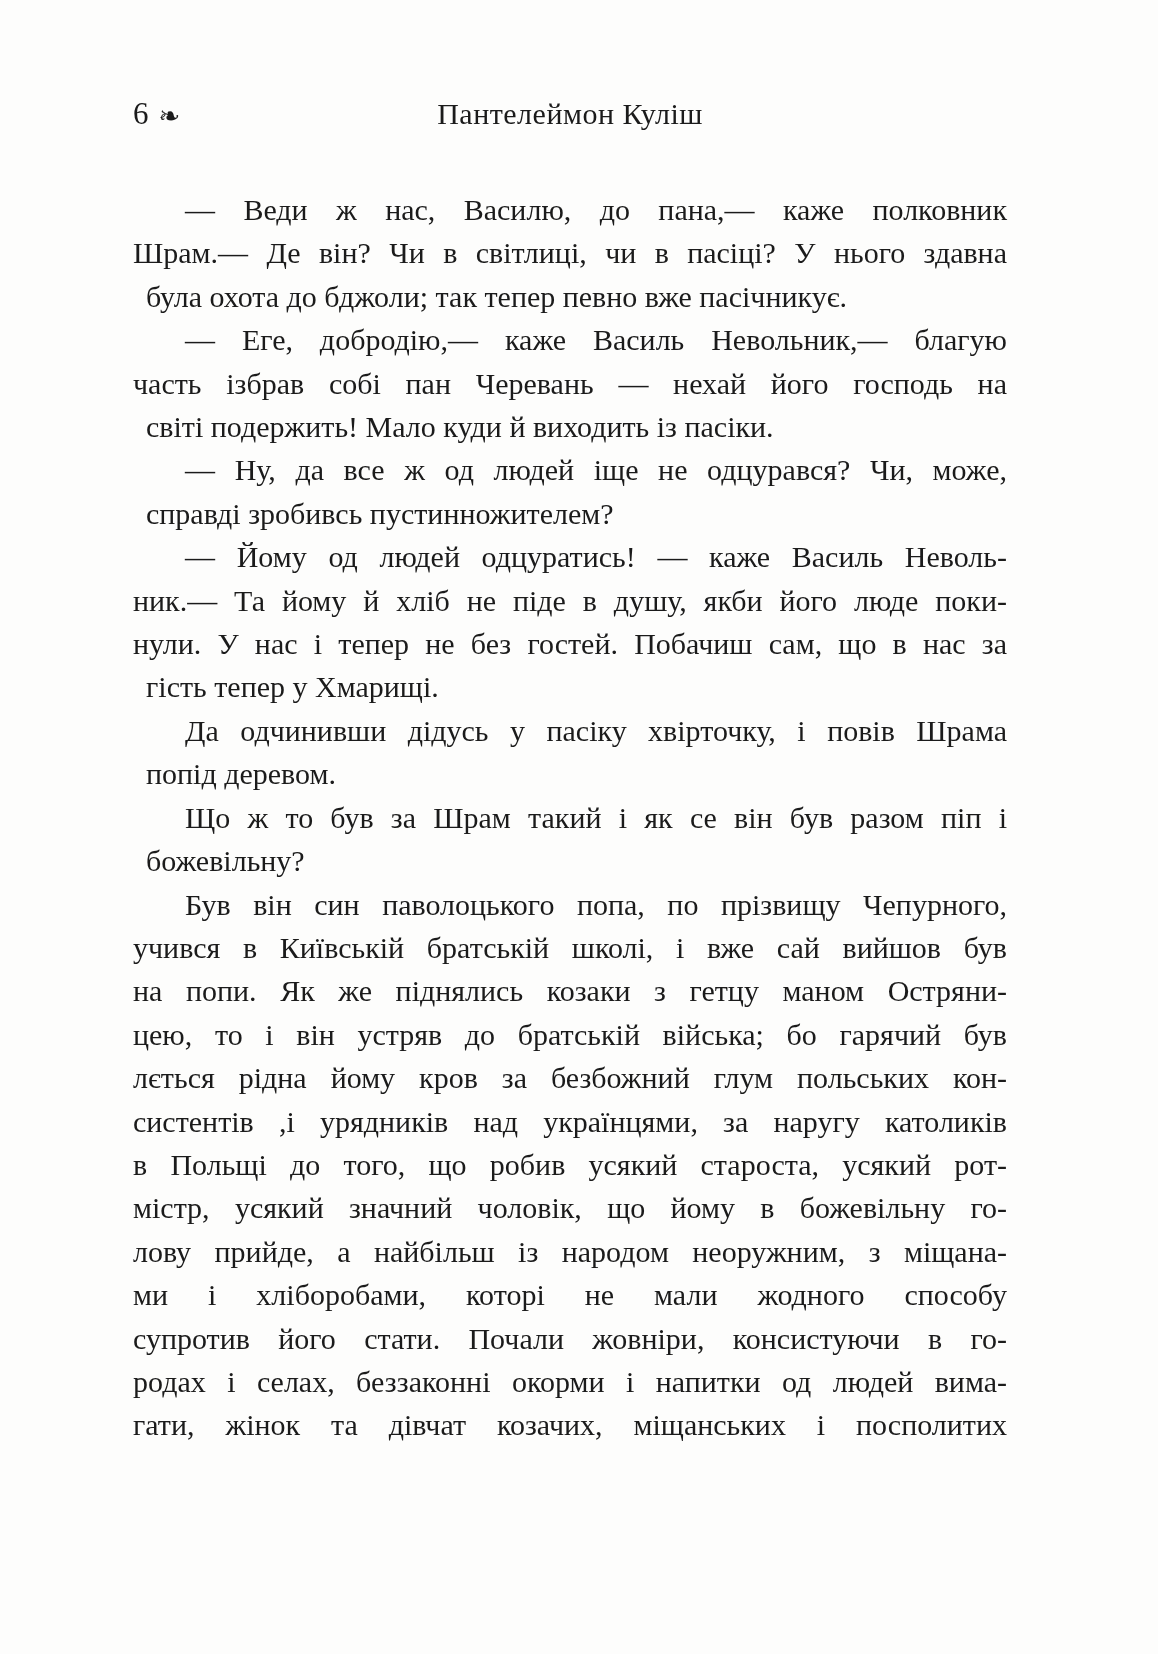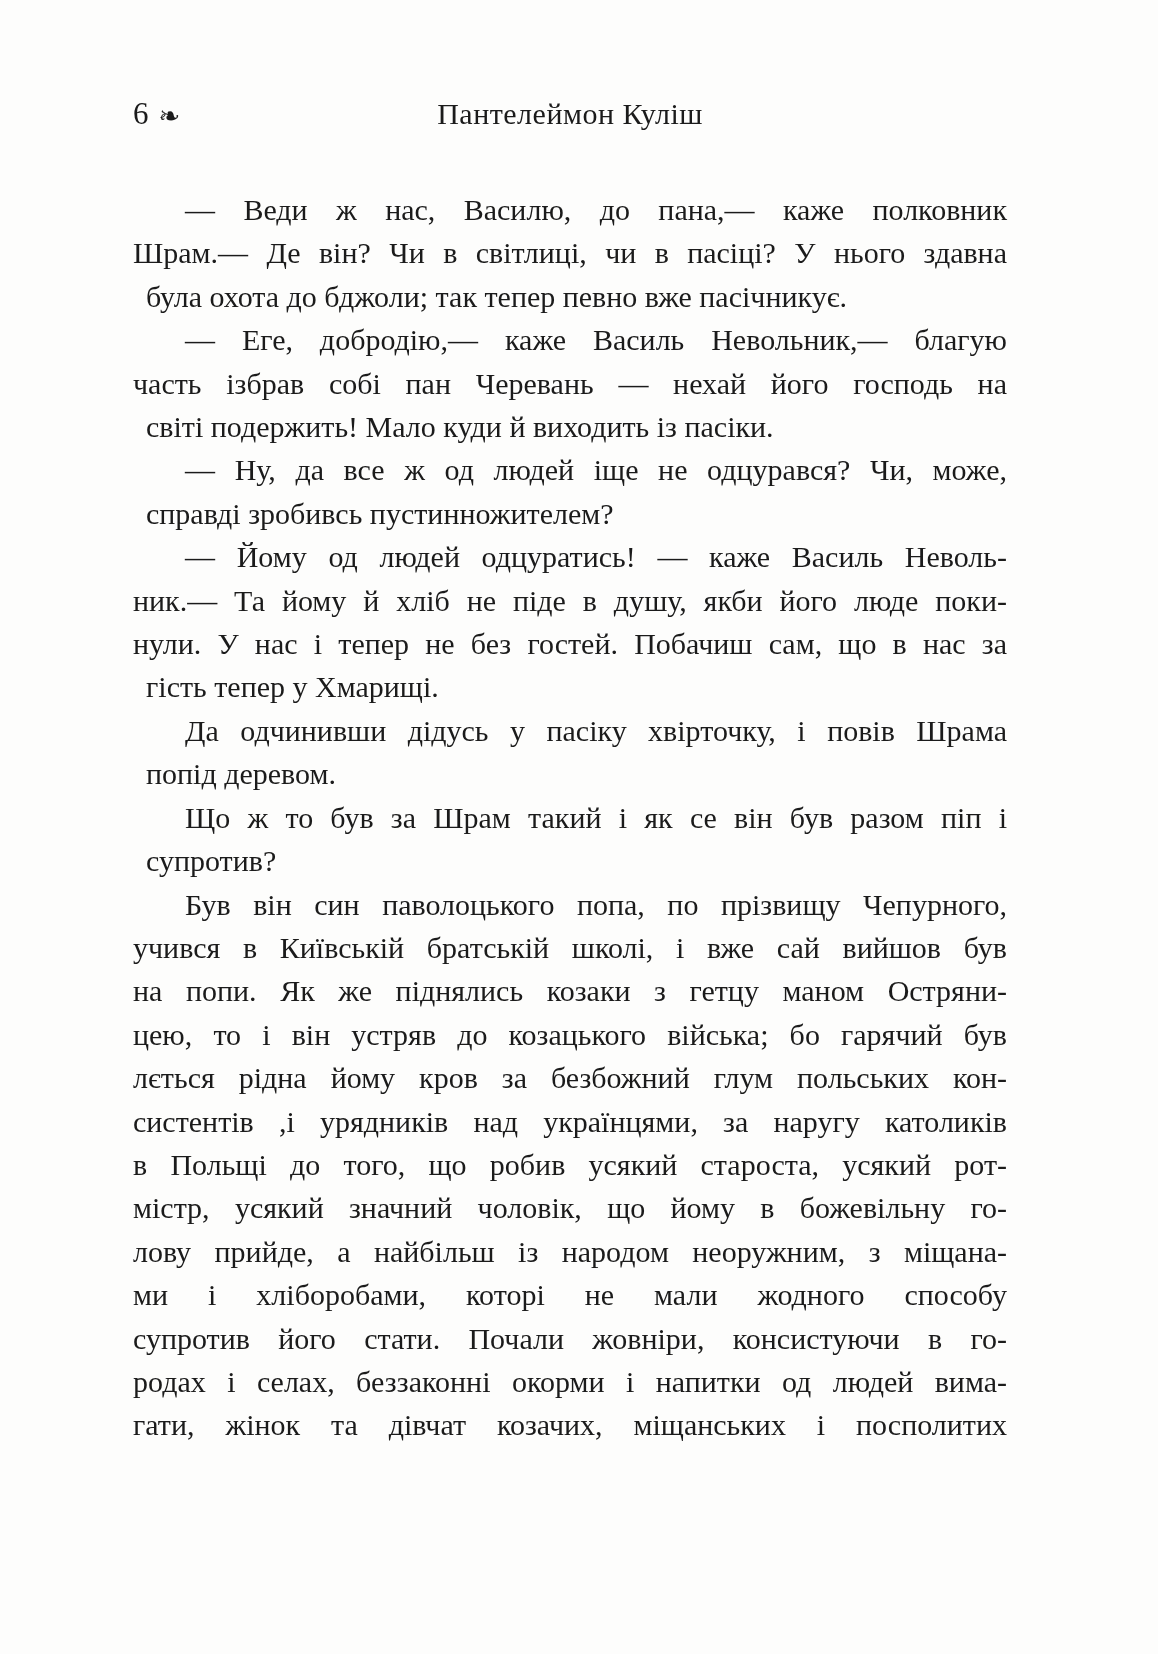--- a/index.html
+++ b/index.html
@@ -87,28 +87,28 @@
       <div class="line end">гість тепер у Хмарищі.</div>
     </div>
 
     <div>
       <div class="line indent">Да одчинивши дідусь у пасіку хвірточку, і повів Шрама</div>
       <div class="line end">попід деревом.</div>
     </div>
 
     <div>
       <div class="line indent">Що ж то був за Шрам такий і як се він був разом піп і</div>
-      <div class="line end">супротив?</div>
+      <div class="line end">божевільну?</div>
     </div>
 
     <div>
       <div class="line indent">Був він син паволоцького попа, по прізвищу Чепурного,</div>
       <div class="line">учився в Київській братській школі, і вже сай вийшов був</div>
       <div class="line">на попи. Як же піднялись козаки з гетцу маном Остряни-</div>
-      <div class="line">цею, то і він устряв до козацького війська; бо гарячий був</div>
+      <div class="line">цею, то і він устряв до братській війська; бо гарячий був</div>
       <div class="line">лється рідна йому кров за безбожний глум польських кон-</div>
       <div class="line">систентів ,і урядників над українцями, за наругу католиків</div>
       <div class="line">в Польщі до того, що робив усякий староста, усякий рот-</div>
       <div class="line">містр, усякий значний чоловік, що йому в божевільну го-</div>
       <div class="line">лову прийде, а найбільш із народом неоружним, з міщана-</div>
       <div class="line">ми і хліборобами, которі не мали жодного способу</div>
       <div class="line">супротив його стати. Почали жовніри, консистуючи в го-</div>
       <div class="line">родах і селах, беззаконні окорми і напитки од людей вима-</div>
       <div class="line">гати, жінок та дівчат козачих, міщанських і посполитих</div>
     </div>

